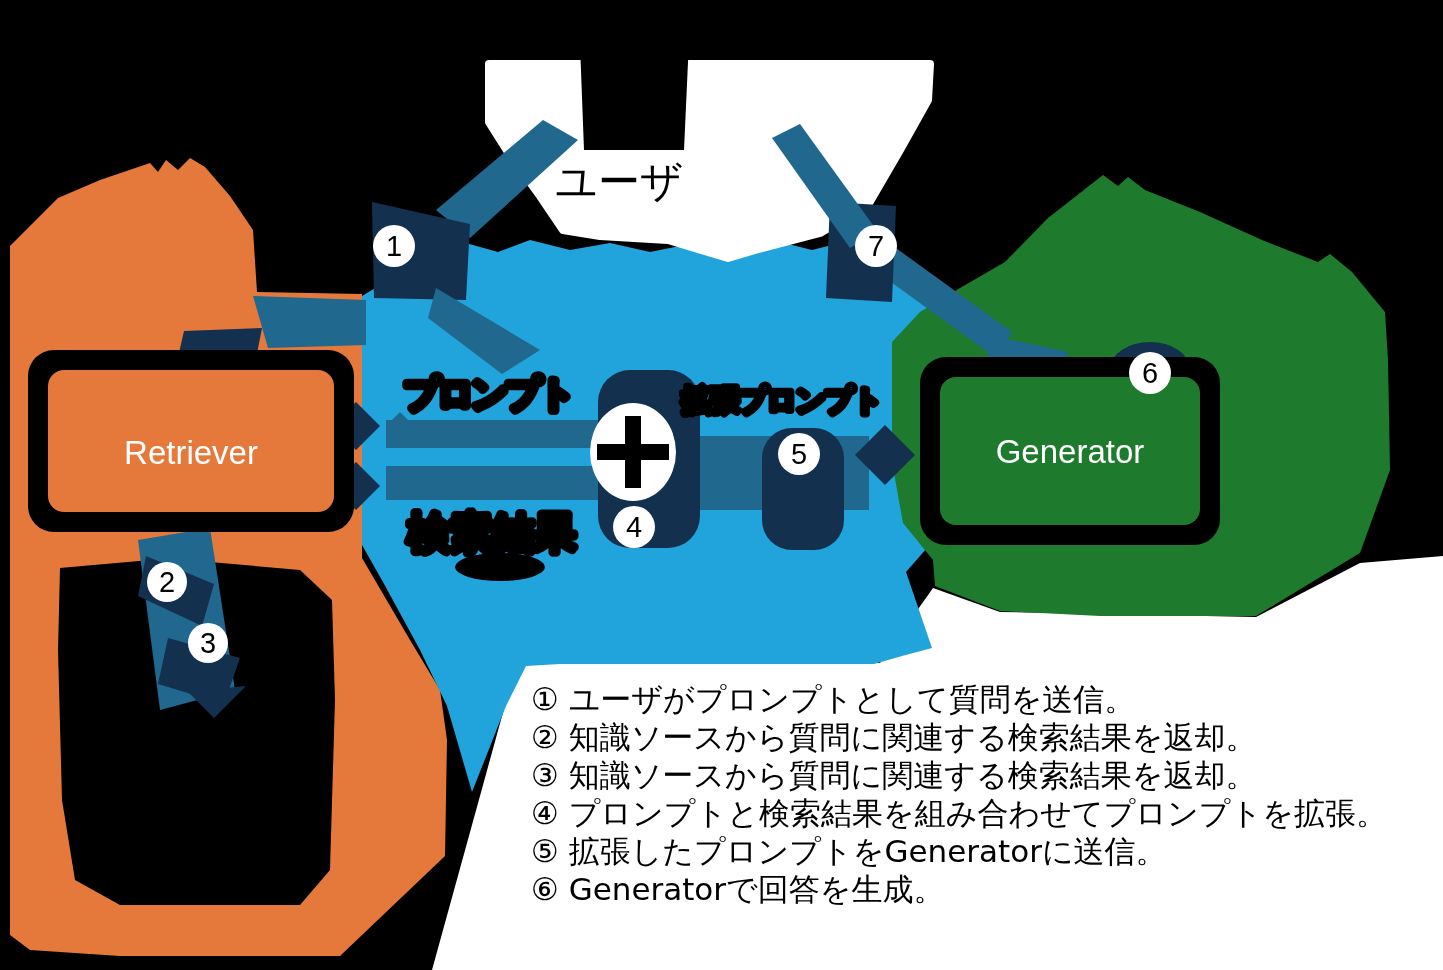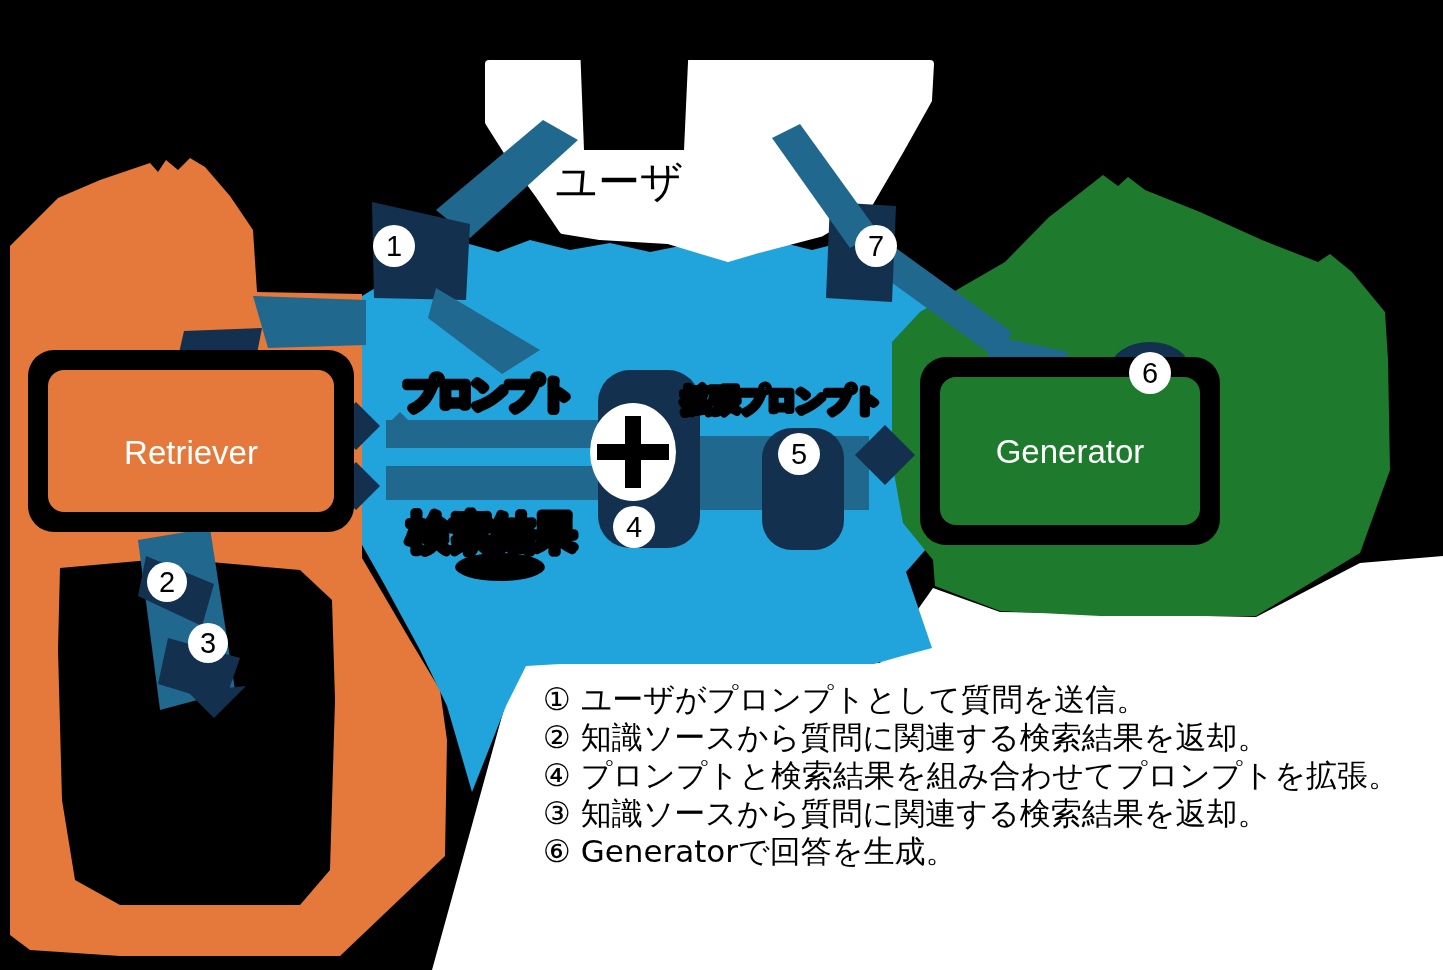--- a/index.html
+++ b/index.html
@@ -20,21 +20,21 @@
   .f-white{fill:var(--panel,#FFFFFF);}
   .f-black{fill:#000000;}
   .box-label{fill:#fff;font-size:33px;font-family:"Liberation Sans","DejaVu Sans",sans-serif;}
   .cjk-blob{fill:#000;stroke:#000;stroke-linejoin:round;font-weight:bold;
             font-family:"DejaVu Sans","Liberation Sans",sans-serif;}
   .marker-circle{fill:#fff;}
   .marker-num{fill:#000;font-size:29px;font-family:"Liberation Sans","DejaVu Sans",sans-serif;}
   .user-label{fill:#000;font-size:42px;font-family:"DejaVu Sans","Liberation Sans",sans-serif;}
   .legend{
     position:absolute;left:531px;top:680px;
-    color:#000;font-size:31px;line-height:38px;white-space:nowrap;margin-left:12px;
+    color:#000;font-size:31px;line-height:38px;white-space:nowrap;
   }
   .legend-line{height:38px;}
 </style>
 </head>
 <body>
 
 <div class="stage">
 <svg width="1443" height="970" viewBox="0 0 1443 970" xmlns="http://www.w3.org/2000/svg">
 
   <rect x="0" y="0" width="1443" height="970" class="f-black"></rect>
@@ -149,17 +149,18 @@
   </g>
   <g>
     <circle class="marker-circle" cx="876" cy="246" r="21"></circle>
     <text class="marker-num" x="876" y="256" text-anchor="middle">7</text>
   </g>
 </svg>
 
   <div class="legend">
     <div class="legend-line">① ユーザがプロンプトとして質問を送信。</div>
     <div class="legend-line">② 知識ソースから質問に関連する検索結果を返却。</div>
+    <div class="legend-line">③ 知識ソースから質問に関連する検索結果を返却。</div>
     <div class="legend-line">④ プロンプトと検索結果を組み合わせてプロンプトを拡張。</div>
-    <div class="legend-line">③ 知識ソースから質問に関連する検索結果を返却。</div>
+    <div class="legend-line">⑤ 拡張したプロンプトをGeneratorに送信。</div>
     <div class="legend-line">⑥ Generatorで回答を生成。</div>
   </div>
 </div>
 
 </body></html>

